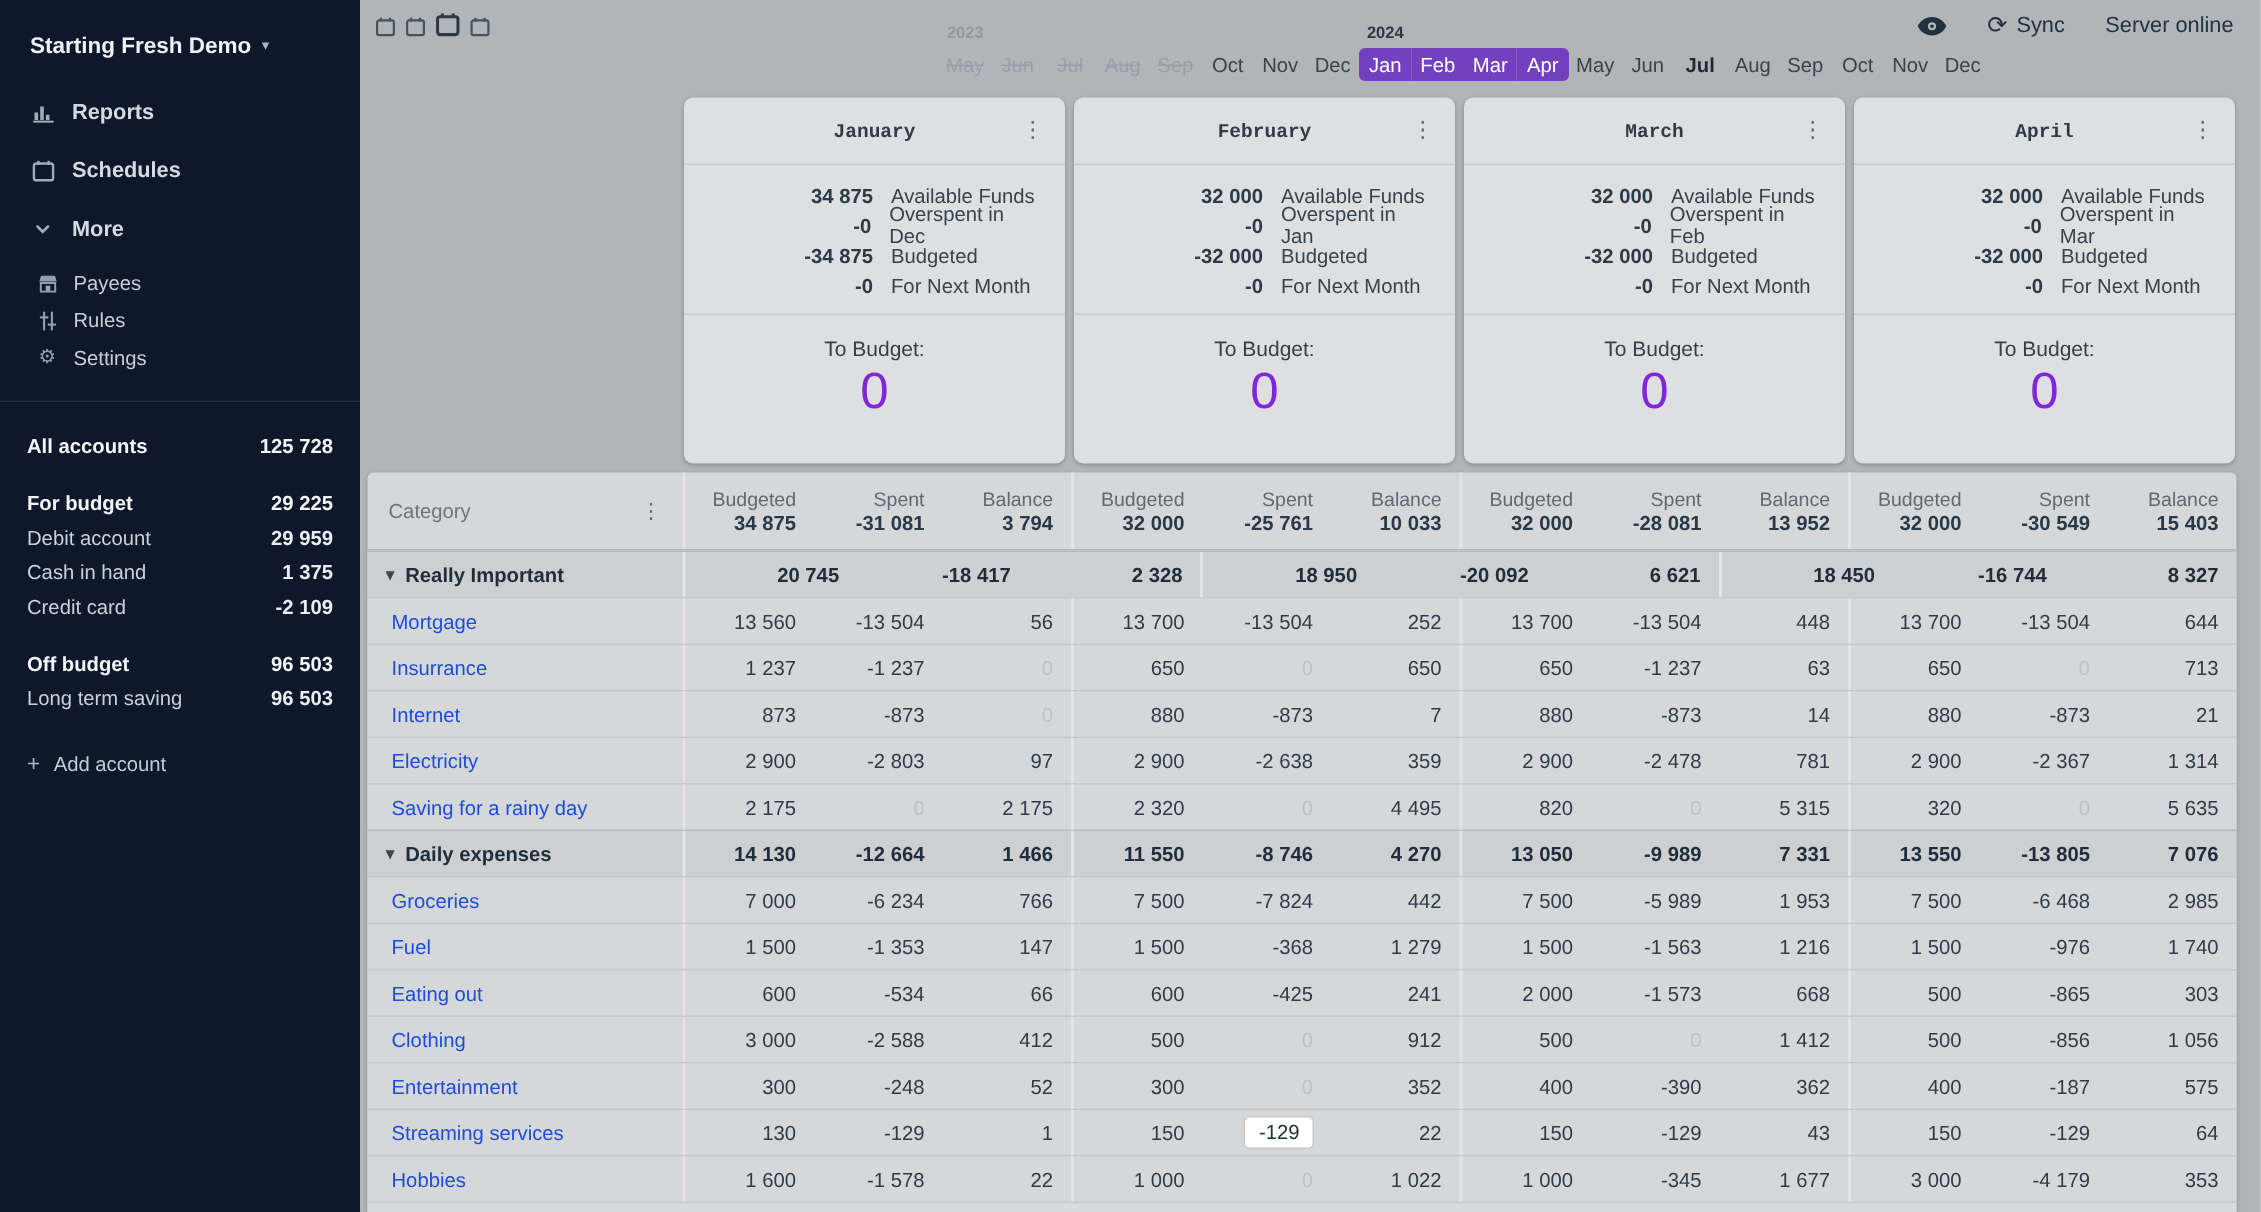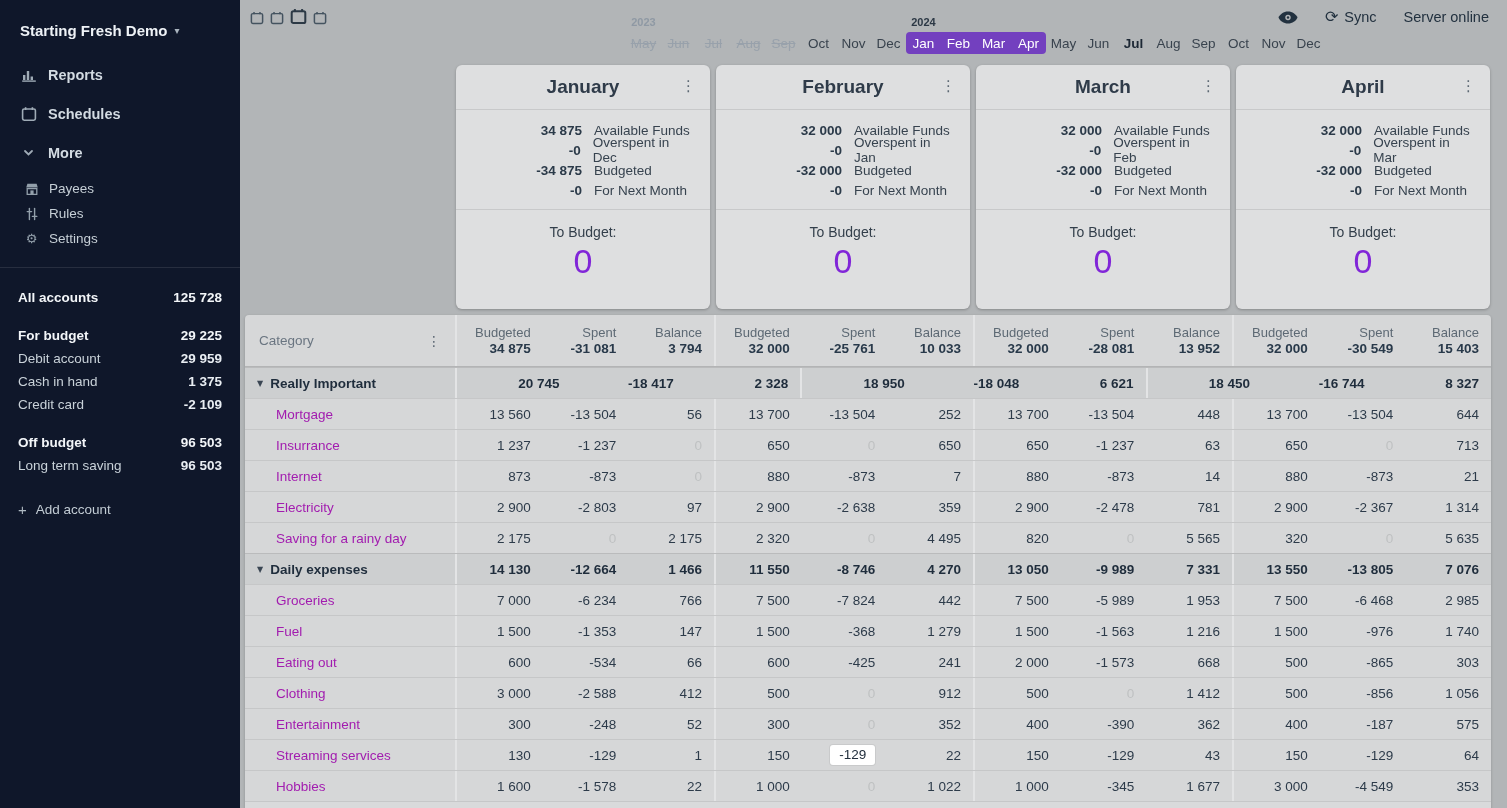--- a/index.html
+++ b/index.html
@@ -50,21 +50,21 @@
   .mn-cell.struck .mn-lbl { color:#98a1ab; text-decoration:line-through; }
   .mn-cell.current .mn-lbl { font-weight:700; color:#1d2835; }
   .mn-cell.selected .mn-lbl { background:#7340bf; color:#fff; }
   .mn-cell.sel-first .mn-lbl { border-radius:4px 0 0 4px; }
   .mn-cell.sel-last .mn-lbl { border-radius:0 4px 4px 0; }
 
   
   .cards { position:absolute; top:65px; left:216px; display:flex; gap:6px; }
   .mcard { width:254px; height:244px; background:#dedfe0; border-radius:6px; box-shadow:0 1px 3px rgba(0,0,0,.25); overflow:hidden; }
   .mcard-head { position:relative; height:45px; display:flex; align-items:center; justify-content:center; border-bottom:1px solid #c8c9ca; }
-  .mcard-title { font-size:19px; font-weight:600; color:#2f3b49; }
+  .mcard-title { font-size:13px; font-weight:600; color:#2f3b49;font-family:Liberation Mono, monospace; }
   .mcard-dots { position:absolute; right:14px; top:12px; color:#5d6974; font-size:15px; cursor:pointer; }
   .mcard-summary { padding:10px 14px 9px; border-bottom:1px solid #c8c9ca; }
   .srow { display:flex; align-items:center; height:20px; font-size:13.5px; }
   .srow .sval { width:112px; text-align:right; font-weight:700; color:#2b3a49; }
   .srow .slbl { margin-left:12px; color:#37434f; }
   .mcard-tb { text-align:center; padding-top:14px; }
   .tb-lbl { font-size:14px; color:#333f4b; }
   .tb-amt { font-size:34px; color:#8126d8; line-height:1.25; cursor:pointer; display:inline-block; }
 
   
@@ -76,21 +76,21 @@
   .thead { height:52px; border-bottom:1px solid #b3b4b5; }
   .thead .cat-col { justify-content:space-between; padding:0 14px 0 14px; }
   .cat-hdr-lbl { font-size:13.5px; color:#6a7581; }
   .hdots { color:#5d6974; font-size:14px; cursor:pointer; }
   .hcell { flex:1; display:flex; flex-direction:column; align-items:flex-end; justify-content:center; padding-right:12px; gap:1px; }
   .hlab { font-size:13px; color:#5d6974; }
   .htot { font-size:13.5px; font-weight:700; color:#28394a; white-space:nowrap; }
   .trow { height:31px; background:#d6d7d8; border-top:1px solid #c6c7c8; }
   .trow.group { background:#cdcfd0; border-top:1px solid #babbbc; }
   .trow.group .tcell { font-weight:700; color:#1f2d3c;margin-left:13px; }
-  .trow .cat-col { padding-left:31px; font-size:13.5px; color:#a21caf; cursor:pointer; }
+  .trow .cat-col { padding-left:16px; font-size:13.5px; color:#1d4ed8; cursor:pointer; }
   .trow.group .cat-col { padding-left:12px; font-weight:700; color:#1f2d3c; gap:7px; }
   .tri { font-size:8px; color:#3a4653; cursor:pointer; }
   .tcell.faint { color:#bfc1c2; }
   .edit-box { background:#ffffff; border-radius:3px; padding:2px 9px 3px; color:#222f3d; box-shadow:0 0 0 1px rgba(0,0,0,.06); }
   .trow.filler { background:#d9dadb; border-top:1px solid #c6c7c8; }
 
   svg { display:block; }
 </style>
 </head>
 <body>
@@ -504,21 +504,21 @@
             <span class="tri glyph">▼</span>
             <span>Really Important</span>
           </div>
           <div class="tgroup">
             <div class="tcell">20 745</div>
             <div class="tcell">-18 417</div>
             <div class="tcell">2 328</div>
           </div>
           <div class="tgroup">
             <div class="tcell">18 950</div>
-            <div class="tcell">-18 048</div>
+            <div class="tcell">-20 092</div>
             <div class="tcell">6 621</div>
           </div>
           <div class="tgroup">
             <div class="tcell">18 450</div>
             <div class="tcell">-16 744</div>
             <div class="tcell">8 327</div>
           </div>
         </div>
         <div class="trow">
           <div class="cat-col">
@@ -630,21 +630,21 @@
             <div class="tcell">2 175</div>
           </div>
           <div class="tgroup">
             <div class="tcell">2 320</div>
             <div class="tcell faint">0</div>
             <div class="tcell">4 495</div>
           </div>
           <div class="tgroup">
             <div class="tcell">820</div>
             <div class="tcell faint">0</div>
-            <div class="tcell">5 565</div>
+            <div class="tcell">5 315</div>
           </div>
           <div class="tgroup">
             <div class="tcell">320</div>
             <div class="tcell faint">0</div>
             <div class="tcell">5 635</div>
           </div>
         </div>
         <div class="trow group">
           <div class="cat-col">
             <span class="tri glyph">▼</span>
@@ -837,20 +837,20 @@
             <div class="tcell faint">0</div>
             <div class="tcell">1 022</div>
           </div>
           <div class="tgroup">
             <div class="tcell">1 000</div>
             <div class="tcell">-345</div>
             <div class="tcell">1 677</div>
           </div>
           <div class="tgroup">
             <div class="tcell">3 000</div>
-            <div class="tcell">-4 549</div>
+            <div class="tcell">-4 179</div>
             <div class="tcell">353</div>
           </div>
         </div>
         <div class="trow filler"></div>
       </div>
   </div>
 </div>
 
 </body></html>

